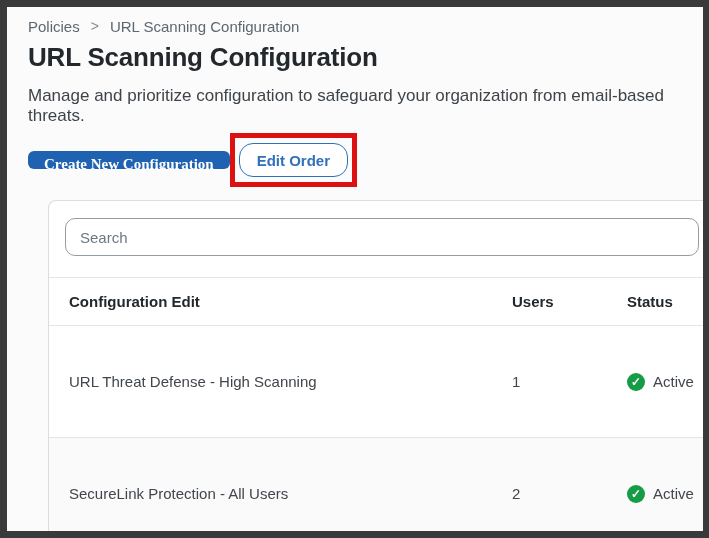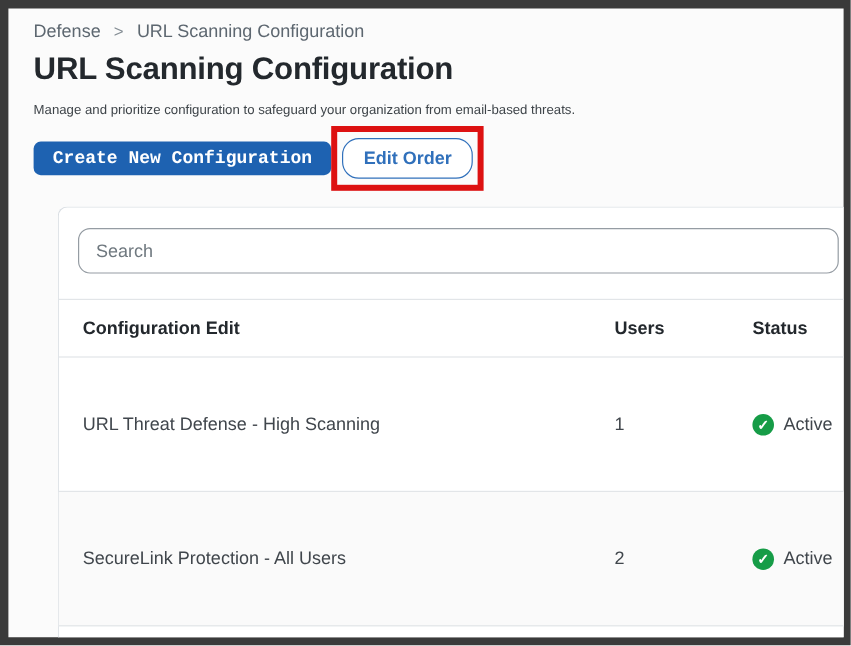--- a/index.html
+++ b/index.html
@@ -24,27 +24,27 @@
     overflow:hidden;
     position:relative;
   }
   .page{padding:11px 0 0 21px;}
   
   .breadcrumb{display:flex;align-items:center;gap:11px;font-size:15px;color:#5d6770;}
   .breadcrumb .crumb.link{color:#5d6770;cursor:pointer;}
   .breadcrumb .sep{color:#848d94;font-size:14px;position:relative;top:-1px;}
   
   .title{font-size:26px;font-weight:700;color:#23282d;margin:7px 0 13px;letter-spacing:-0.2px;}
-  .desc{font-size:11px;color:#3e4449;margin:0 0 7px;}
+  .desc{font-size:17px;color:#3e4449;margin:0 0 7px;}
   
   .actions{display:flex;align-items:center;}
   .btn-primary{
-    height:28px;padding:5px 16px;border:none;border-radius:6px;
+    height:18px;padding:5px 16px;border:none;border-radius:6px;
     background:var(--primary-blue);color:#fff;
-    font-family:Liberation Mono, monospace;
+    font-family:Liberation Serif, serif;
     font-size:15px;font-weight:700;cursor:pointer;
   }
   .annotation{
     border:5px solid var(--annotation-red);
     padding:5px 4px;margin-left:0;
     display:inline-flex;align-items:flex-start;
   }
   .btn-outline{
     height:34px;padding:0 17px;border-radius:14px;
     background:#fff;border:1px solid var(--outline-blue);
@@ -93,21 +93,21 @@
     line-height:1;
   }
 </style>
 </head>
 <body>
 
 <div class="frame">
   <div class="page">
 
     <nav class="breadcrumb">
-      <span class="crumb link">Defense</span>
+      <span class="crumb link">Policies</span>
       <span class="sep">&gt;</span>
       <span class="crumb current">URL Scanning Configuration</span>
     </nav>
 
     <h1 class="title">URL Scanning Configuration</h1>
 
     <p class="desc">Manage and prioritize configuration to safeguard your organization from email-based threats.</p>
 
     <div class="actions">
       <button class="btn-primary">Create New Configuration</button>

